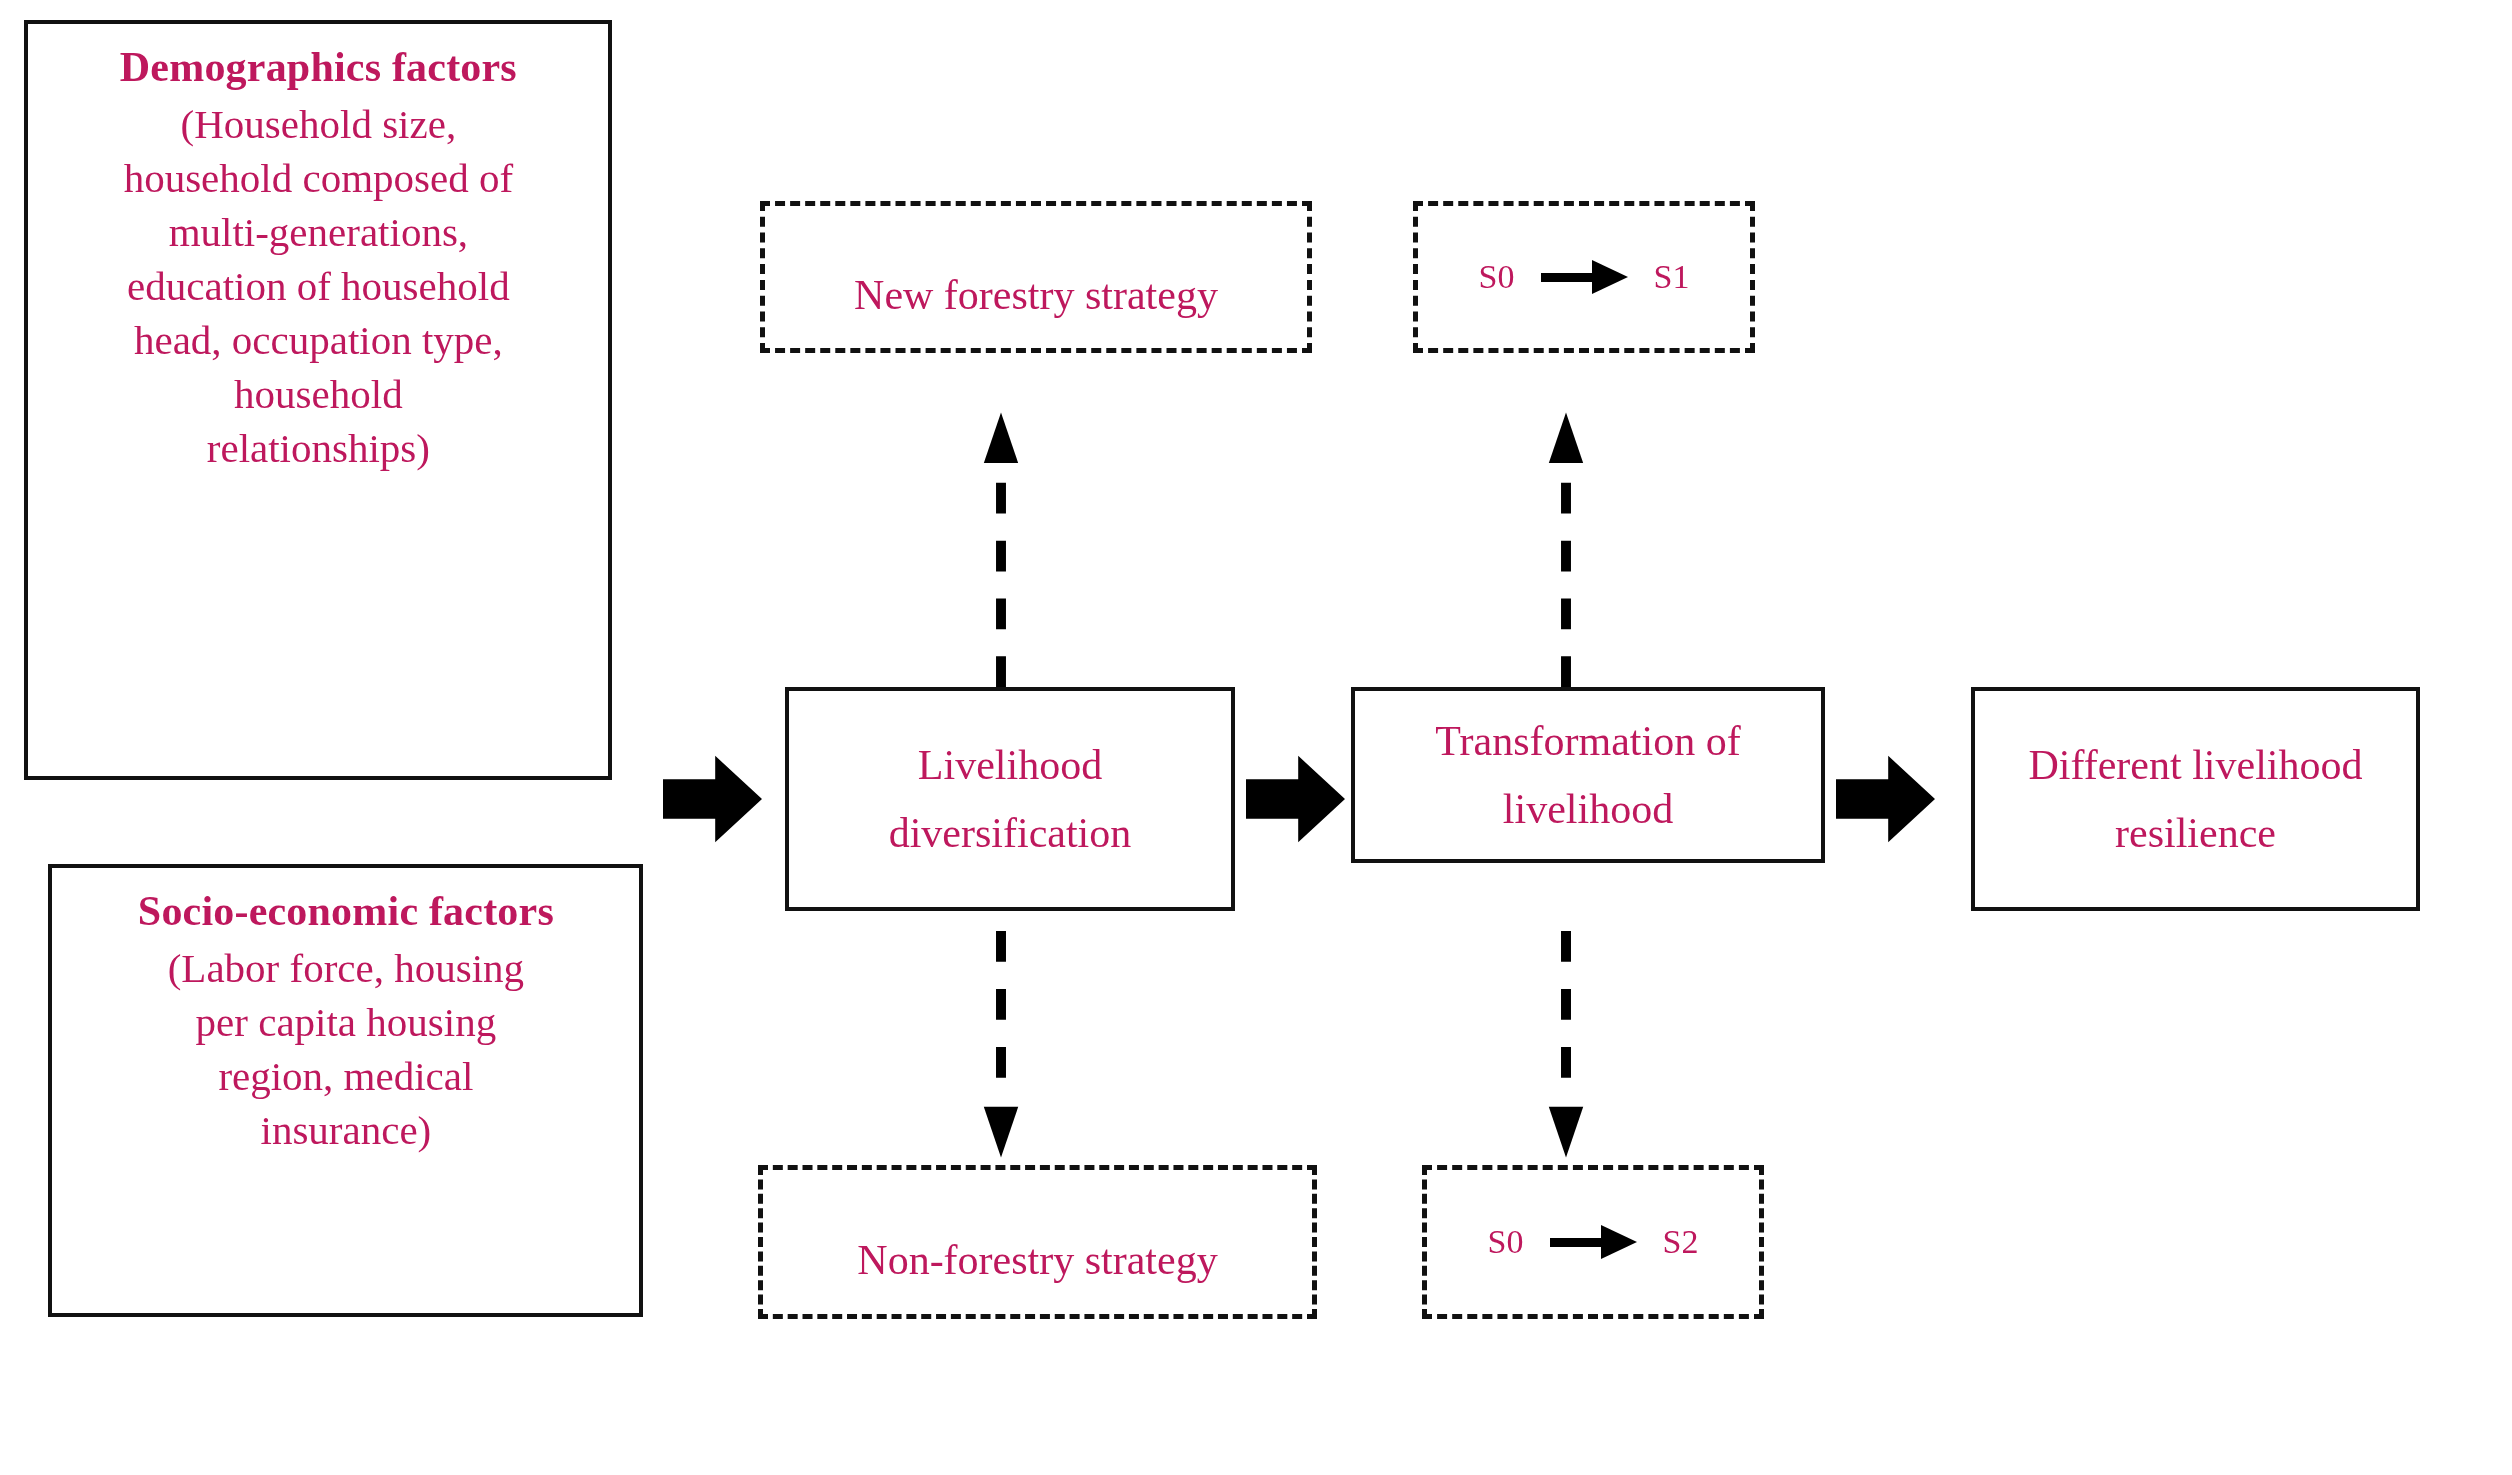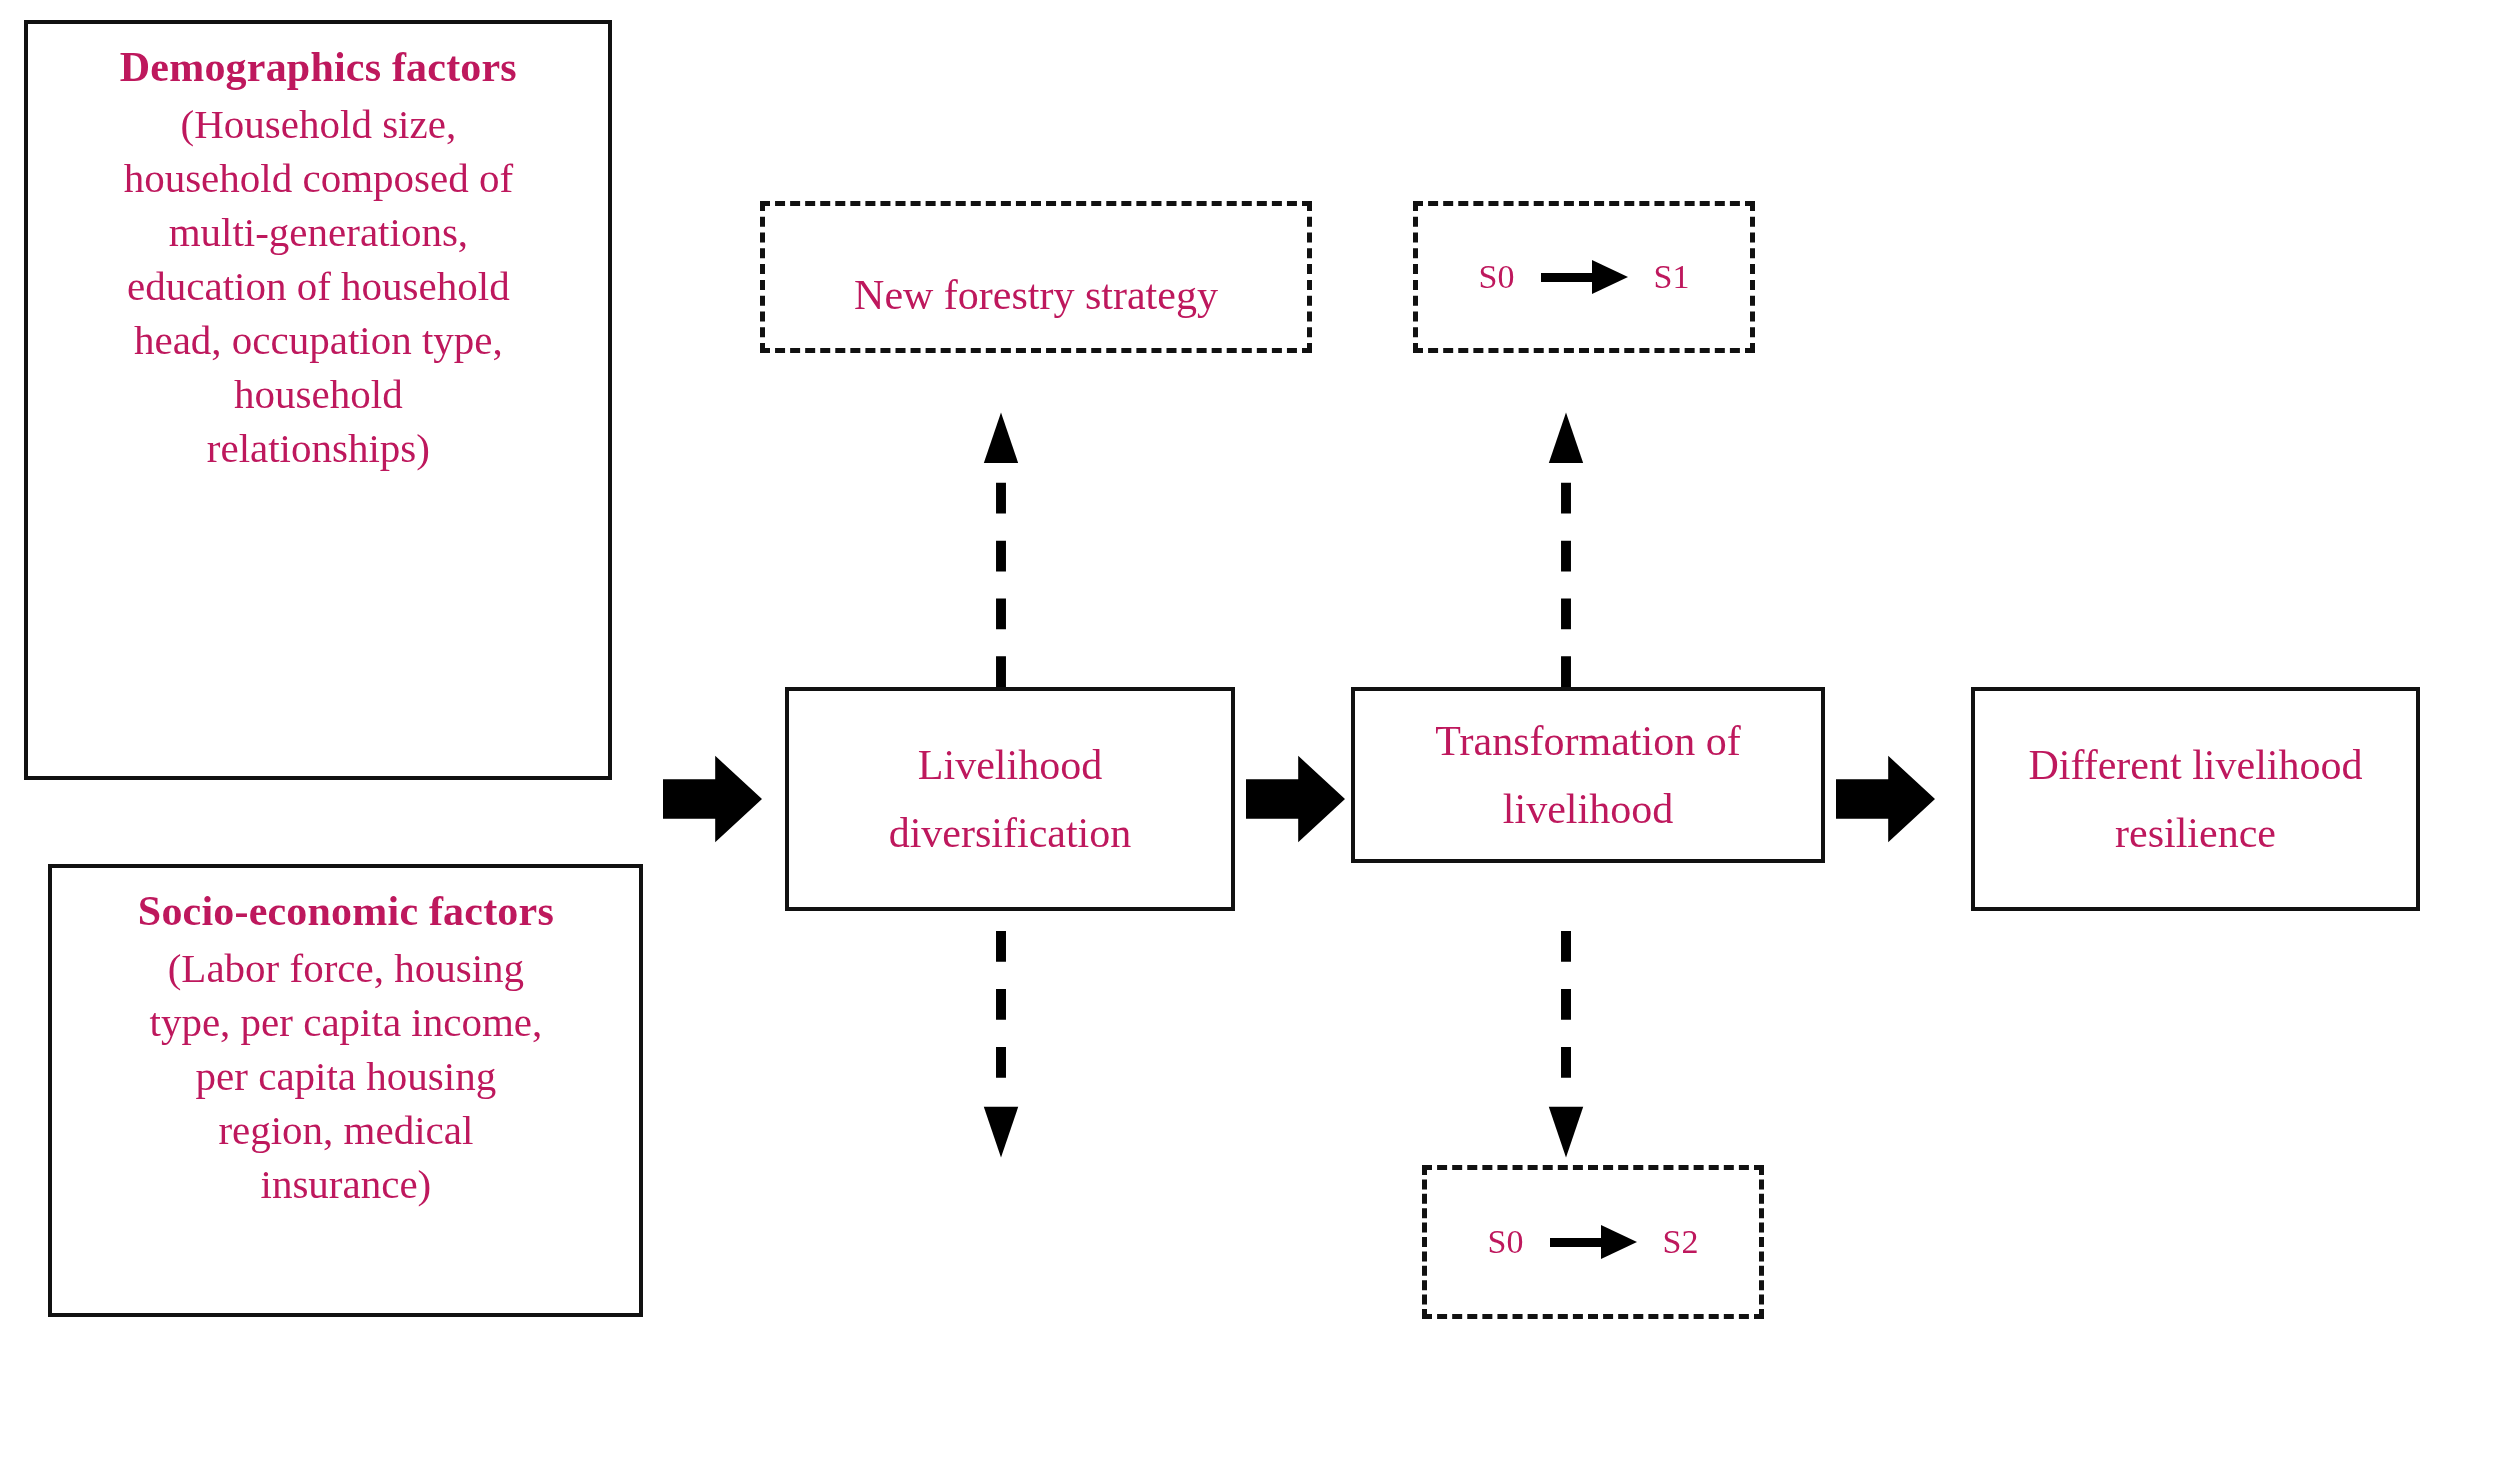--- a/index.html
+++ b/index.html
@@ -132,21 +132,20 @@
       <span>head, occupation type,</span>
       <span>household</span>
       <span>relationships)</span>
     </div>
   </div>
 
   <div class="box solid-box factor-panel" style="left:24.4px; top:864px; width:595px; height:453px;margin-left:24px;">
     <div class="factor-title">Socio-economic factors</div>
     <div class="factor-body">
       <span>(Labor force, housing</span>
-      <span>type, per capita income,</span>
       <span>per capita housing</span>
       <span>region, medical</span>
       <span>insurance)</span>
     </div>
   </div>
 
   <div class="box dashed-box" style="left:760px; top:201px; width:552px; height:152px;">
     <div class="strategy-label">New forestry strategy</div>
   </div>
 
@@ -221,20 +220,23 @@
     </svg>
   </div>
 
   <div class="dash-arrow" style="left:1546px; top:931px; width:40px; height:232px;">
     <svg width="40" height="232" viewBox="0 0 44 256">
       <line x1="22" y1="0" x2="22" y2="190" stroke="#000" stroke-width="11" stroke-dasharray="34,30"></line>
       <polygon points="22,250 3,194 41,194" fill="#000"></polygon>
     </svg>
   </div>
 
+  <div class="box dashed-box" style="left:758px; top:1165px; width:559px; height:154px;">
+    <div class="strategy-label">Non-forestry strategy</div>
+  </div>
 
   <div class="box dashed-box" style="left:1422px; top:1165px; width:342px; height:154px;">
     <div class="state-row">
       <span class="state-label">S0</span>
       <span class="state-arrow">
         <span class="shaft"></span>
           <span class="head"></span>
       </span>
       <span class="state-label">S2</span>
     </div>

